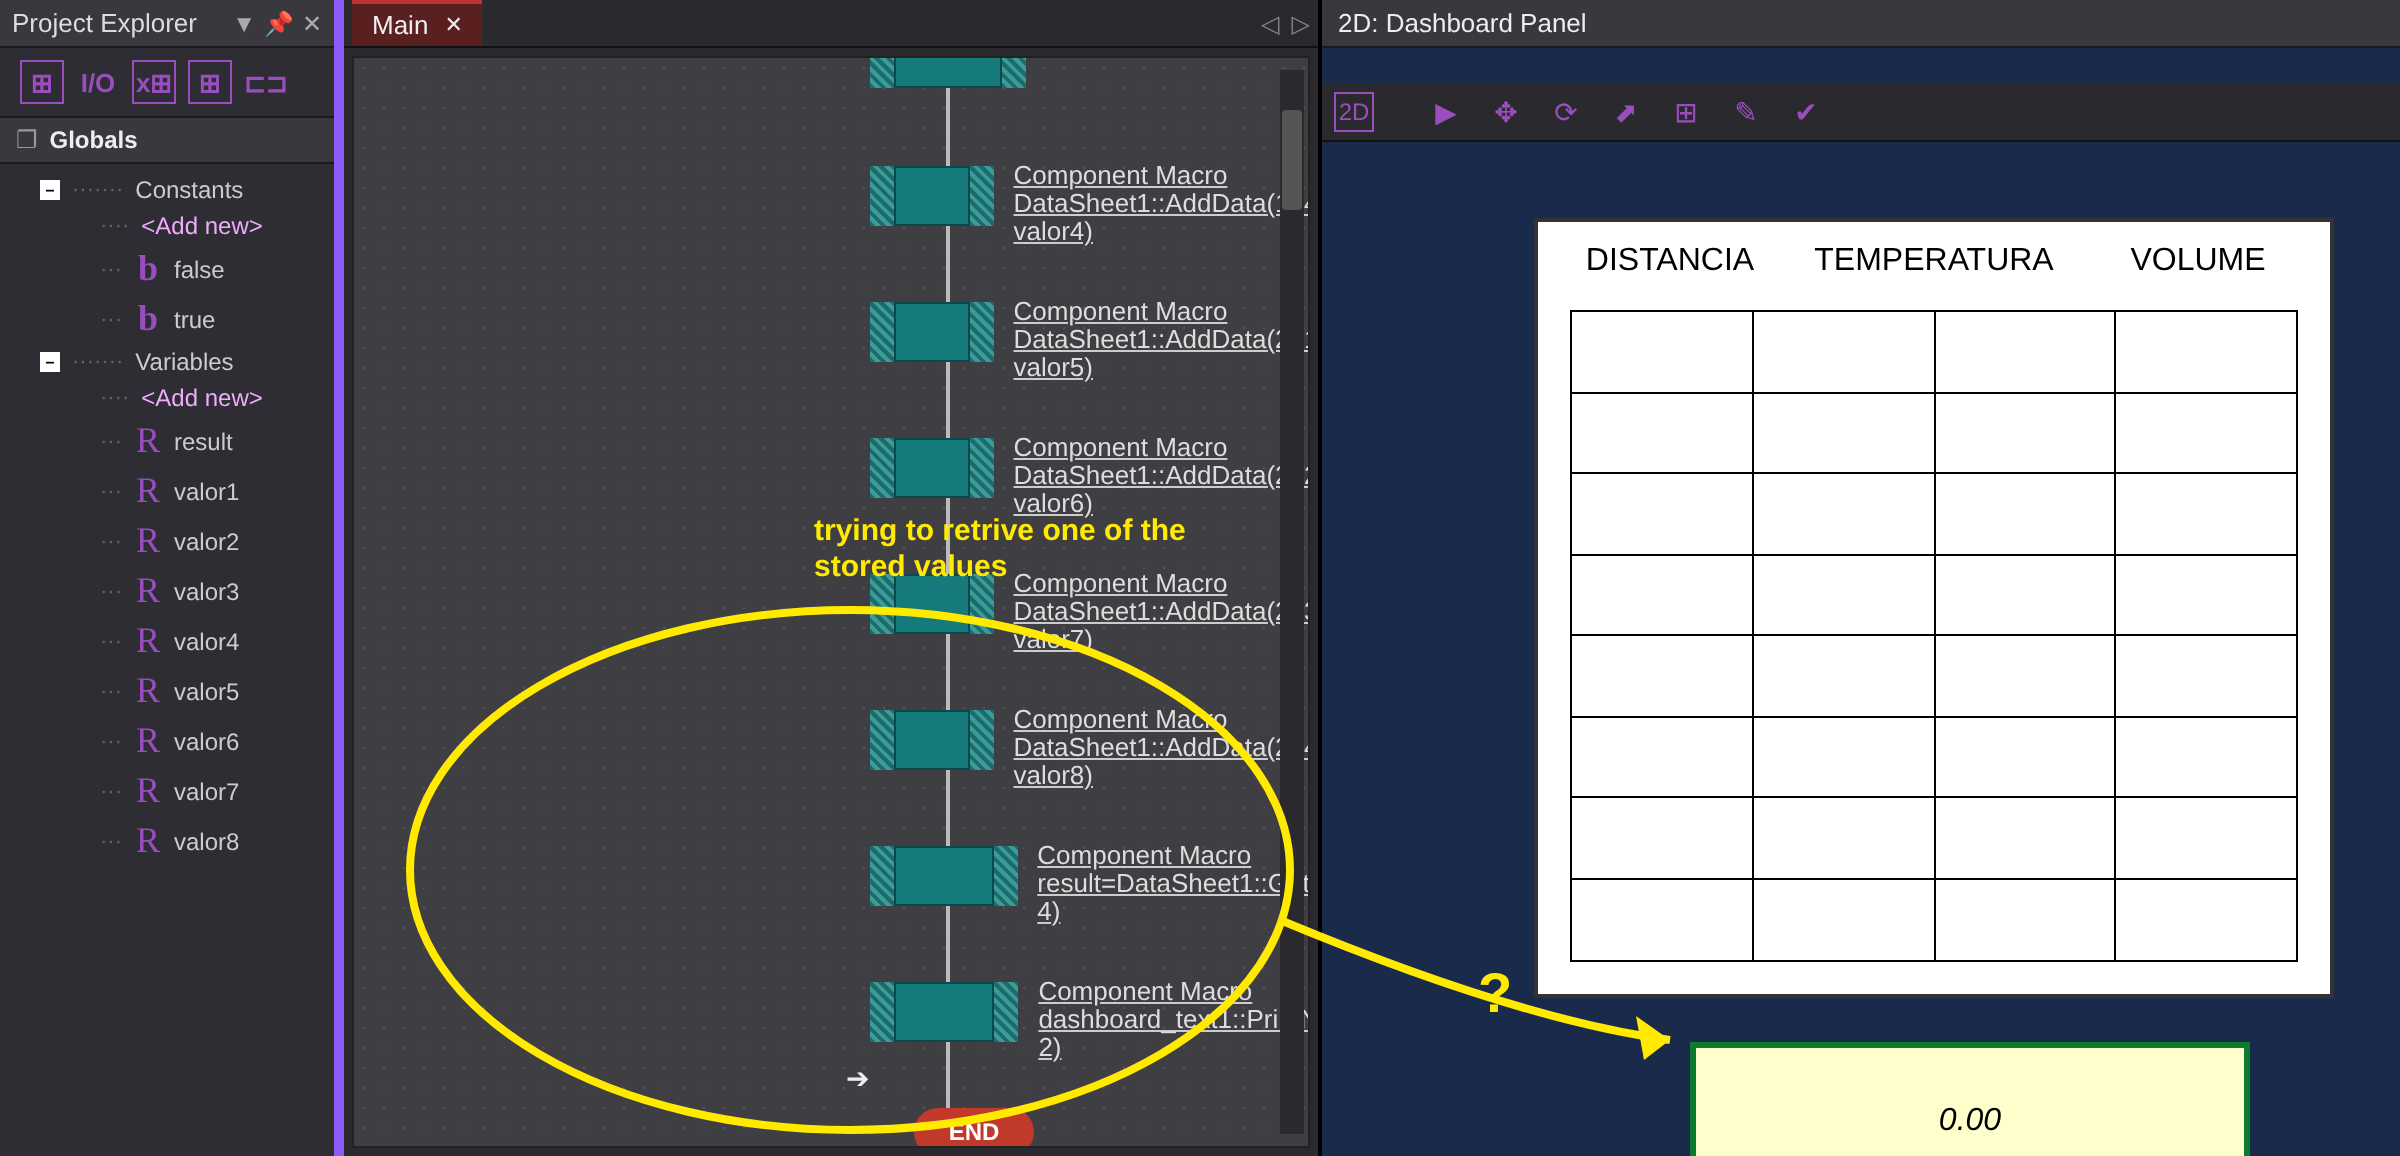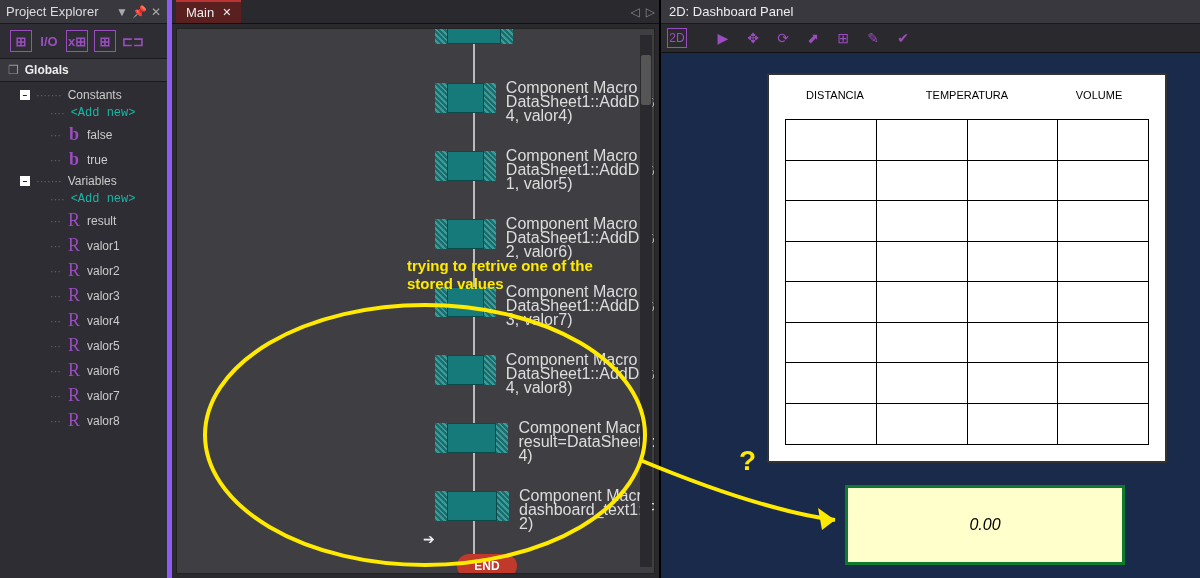--- a/index.html
+++ b/index.html
@@ -15,58 +15,58 @@
 .tb-icon { width:22px; height:22px; display:flex; align-items:center; justify-content:center; color:#9a4dbf; font-weight:bold; font-size:13px; border:1px solid transparent; }
 .tb-icon.boxed { border:1px solid #9a4dbf; }
 .globals-head { display:flex; align-items:center; gap:6px; padding:4px 8px; background:#38383e; border-bottom:1px solid #1a1a1c; }
 .globals-head .g-icon { color:#999; }
 .globals-head .g-title { font-weight:bold; color:#eee; }
 .tree { padding:4px 4px 4px 14px; }
 .tree-row { display:flex; align-items:center; gap:6px; padding:2px 2px 2px 6px; cursor:pointer; }
 .expander { width:10px; height:10px; background:#fff; color:#000; font-size:8px; display:flex; align-items:center; justify-content:center; font-weight:bold; }
 .dots { color:#666; letter-spacing:0; font-size:11px; }
 .tree-label { color:#ccc; }
-.add-new { font-style:normal; color:#14b8a6;font-family:Liberation Mono, monospace; }
+.add-new { font-style:normal; color:#f0abfc; }
 .b-icon { color:#9a4dbf; font-family:serif; font-size:18px; font-weight:bold; width:14px; text-align:center; }
 .r-icon { color:#9a4dbf; font-family:serif; font-size:18px; width:14px; text-align:center; }
 
 
 .center { flex:1; background:#2a2a2e; display:flex; flex-direction:column; border-right:1px solid #000; position:relative; min-width:0; }
 .tab-row { display:flex; background:#2a2a2e; padding:0 4px; align-items:center; justify-content:space-between; border-bottom:1px solid #111;}
 .tabs { display:flex; }
 .tab { background:#5a1f1f; color:#eee; padding:3px 10px; display:flex; align-items:center; gap:8px; font-size:13px; border-top:2px solid #b33; }
 .tab .x { color:#eee; font-size:11px; }
 .tab-nav { display:flex; gap:6px; color:#888; }
 .flow-area { flex:1; background:#3f3f43; background-image:radial-gradient(#555 0.5px, transparent 0.5px); background-size:10px 10px; position:relative; overflow:hidden; margin:4px; border:1px solid #222;}
 .flow-content { position:absolute; left:258px; top:0; }
 .flow-line { position:absolute; width:2px; background:#bbb; left:38px; top:0; height:560px; }
 .macro-block { position:absolute; display:flex; align-items:flex-start; }
 .macro-shape { width:78px; height:30px; display:flex; }
 .hatch { width:12px; background:repeating-linear-gradient(45deg,#1e6b6b,#1e6b6b 2px,#3a9b9b 2px,#3a9b9b 4px); }
 .macro-body { flex:1; background:#167a7a; border:1px solid #0a4a4a; }
-.macro-text { margin-left:10px; color:#ccc; font-size:16px; line-height:14px; margin-top:-2px;}
+.macro-text { margin-left:10px; color:#ccc; font-size:13px; line-height:14px; margin-top:-2px;text-decoration:underline;}
 .macro-text .t1 { color:#ddd; }
 .macro-text .t2 { color:#ddd; }
 .end-block { position:absolute; left:22px; width:60px; height:24px; background:#c0392b; border-radius:12px; color:#fff; display:flex; align-items:center; justify-content:center; font-size:12px; font-weight:bold; }
 .arrow-ind { position:absolute; color:#eee; font-size:14px; }
 .scrollbar { position:absolute; right:2px; top:6px; bottom:6px; width:12px; background:#2a2a2e; }
 .scroll-thumb { position:absolute; left:1px; width:10px; top:20px; height:50px; background:#555; border-radius:2px; }
 
 .annot-text { position:absolute; color:#ffea00; font-weight:bold; font-size:15px; line-height:18px; z-index:50;}
 
 
-.right { width:540px; background:#1a2a4a; display:flex; flex-direction:column; border-left:1px solid #000; position:relative;}
+.right { width:540px; background:#1a2a4a; display:flex; flex-direction:column; border-left:1px solid #000; position:relative;gap:18px;}
 .right-head { background:#38383e; color:#eee; padding:4px 8px; font-size:13px; border-bottom:1px solid #1a1a1c;}
 .right-toolbar { display:flex; gap:10px; padding:4px 6px; background:#2a2a2e; border-bottom:1px solid #111; align-items:center; }
 .rt-icon { color:#9a4dbf; font-size:14px; width:20px; height:20px; display:flex; align-items:center; justify-content:center; }
 .rt-icon.boxed { border:1px solid #9a4dbf; font-size:12px; padding:1px 2px; }
 .dash-area { flex:1; background:#1a2a4a; position:relative; }
 .sheet { position:absolute; left:106px; top:20px; width:400px; height:390px; background:#fff; border:2px solid #333; }
 .sheet-headers { display:flex; height:40px; }
-.sheet-headers > div { flex:1; display:flex; align-items:center; justify-content:center; font-size:11px; color:#000; font-family:Arial; }
+.sheet-headers > div { flex:1; display:flex; align-items:center; justify-content:center; font-size:16px; color:#000; font-family:Arial; }
 .sheet-grid { position:absolute; left:16px; top:44px; right:16px; bottom:16px; border:1px solid #000; }
 .sheet-row { height:12.5%; border-bottom:1px solid #000; display:flex;}
 .sheet-row:last-child { border-bottom:none; }
 .sheet-cell { flex:1; border-right:1px solid #000; }
 .sheet-cell:last-child { border-right:none; }
 .display-box { position:absolute; left:184px; top:432px; width:280px; height:80px; background:#ffffcc; border:3px solid #0d7a2e; display:flex; align-items:center; justify-content:center; font-family:serif; font-style:italic; font-size:16px; color:#000; }
 .q-mark { position:absolute; color:#ffea00; font-weight:bold; font-size:28px; z-index:50;}
 
 
 .svg-overlay { position:absolute; top:0; left:0; width:1200px; height:578px; pointer-events:none; z-index:40; }

